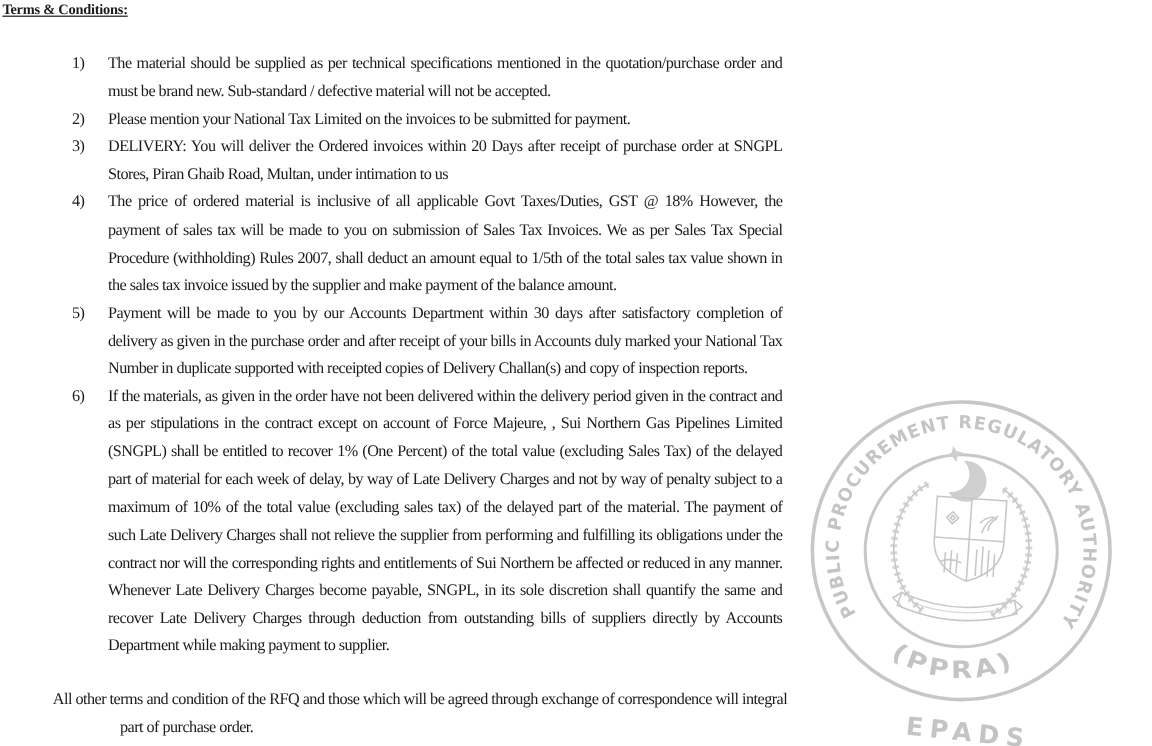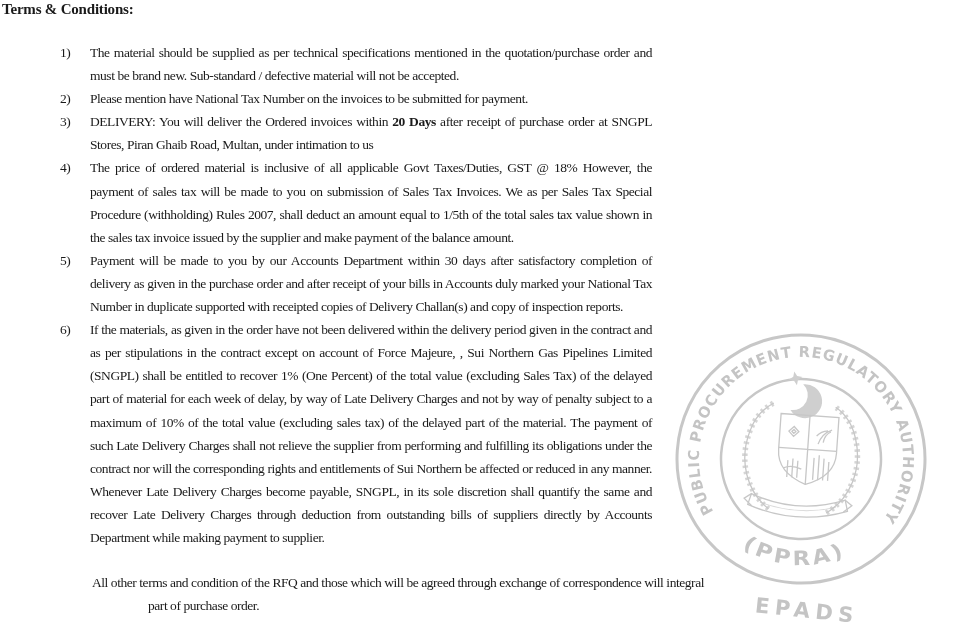--- a/index.html
+++ b/index.html
@@ -2,40 +2,40 @@
 <html style="--wm: #c7c7c7; --wmText: #c4c4c4;"><head>
 <meta charset="utf-8">
 <style>
   html,body{margin:0;padding:0;}
   body{
     width:960px;height:622px;position:relative;background:#ffffff;
     font-family:"Liberation Serif", serif;color:#1a1a1a;overflow:hidden;
   }
   .doc-title{
     position:absolute;left:2px;top:1px;
-    font-size:15px;font-weight:bold;
+    font-size:12px;font-weight:bold;text-decoration:underline;
     letter-spacing:-0.2px;
   }
   .terms-list{
     position:absolute;left:60px;top:41px;width:592px;
   }
   .term-item{
     display:grid;grid-template-columns:30px 1fr;
     font-size:13.5px;line-height:23.1px;letter-spacing:-0.45px;
   }
   .term-number{text-align:left;}
   .term-text{
     text-align:justify;hyphens:none;-webkit-hyphens:none;
   }
-  .bold{font-weight:bold;}
+  .bold{font-weight:normal;}
   .terms-footer{
     position:absolute;left:44px;top:571px;width:612px;
     font-size:13.5px;line-height:23.1px;letter-spacing:-0.45px;
     text-align:justify;box-sizing:border-box;
-    padding-left:56px;text-indent:-56px;hyphens:none;margin-left:48px;
+    padding-left:56px;text-indent:-56px;hyphens:none;
   }
   .watermark{
     position:absolute;left:651px;top:309px;width:300px;height:330px;
     pointer-events:none;
   }
   .watermark text{
     font-family:"DejaVu Sans", sans-serif;font-weight:bold;
   }
 </style>
 </head>
@@ -45,21 +45,21 @@
 
 <div class="terms-list">
 
   <div class="term-item">
     <div class="term-number">1)</div>
     <div class="term-text">The material should be supplied as per technical specifications mentioned in the quotation/purchase order and must be brand new. Sub-standard / defective material will not be accepted.</div>
   </div>
 
   <div class="term-item">
     <div class="term-number">2)</div>
-    <div class="term-text">Please mention have National Tax Number on the invoices to be submitted for payment.</div>
+    <div class="term-text">Please mention your National Tax Limited on the invoices to be submitted for payment.</div>
   </div>
 
   <div class="term-item">
     <div class="term-number">3)</div>
     <div class="term-text"><span>DELIVERY: You will deliver the Ordered invoices within </span><span class="bold">20 Days</span><span> after receipt of purchase order at SNGPL Stores, Piran Ghaib Road, Multan, under intimation to us</span></div>
   </div>
 
   <div class="term-item">
     <div class="term-number">4)</div>
     <div class="term-text">The price of ordered material is inclusive of all applicable Govt Taxes/Duties, GST @ 18% However, the payment of sales tax will be made to you on submission of Sales Tax Invoices. We as per Sales Tax Special Procedure (withholding) Rules 2007, shall deduct an amount equal to 1/5th of the total sales tax value shown in the sales tax invoice issued by the supplier and make payment of the balance amount.</div>

